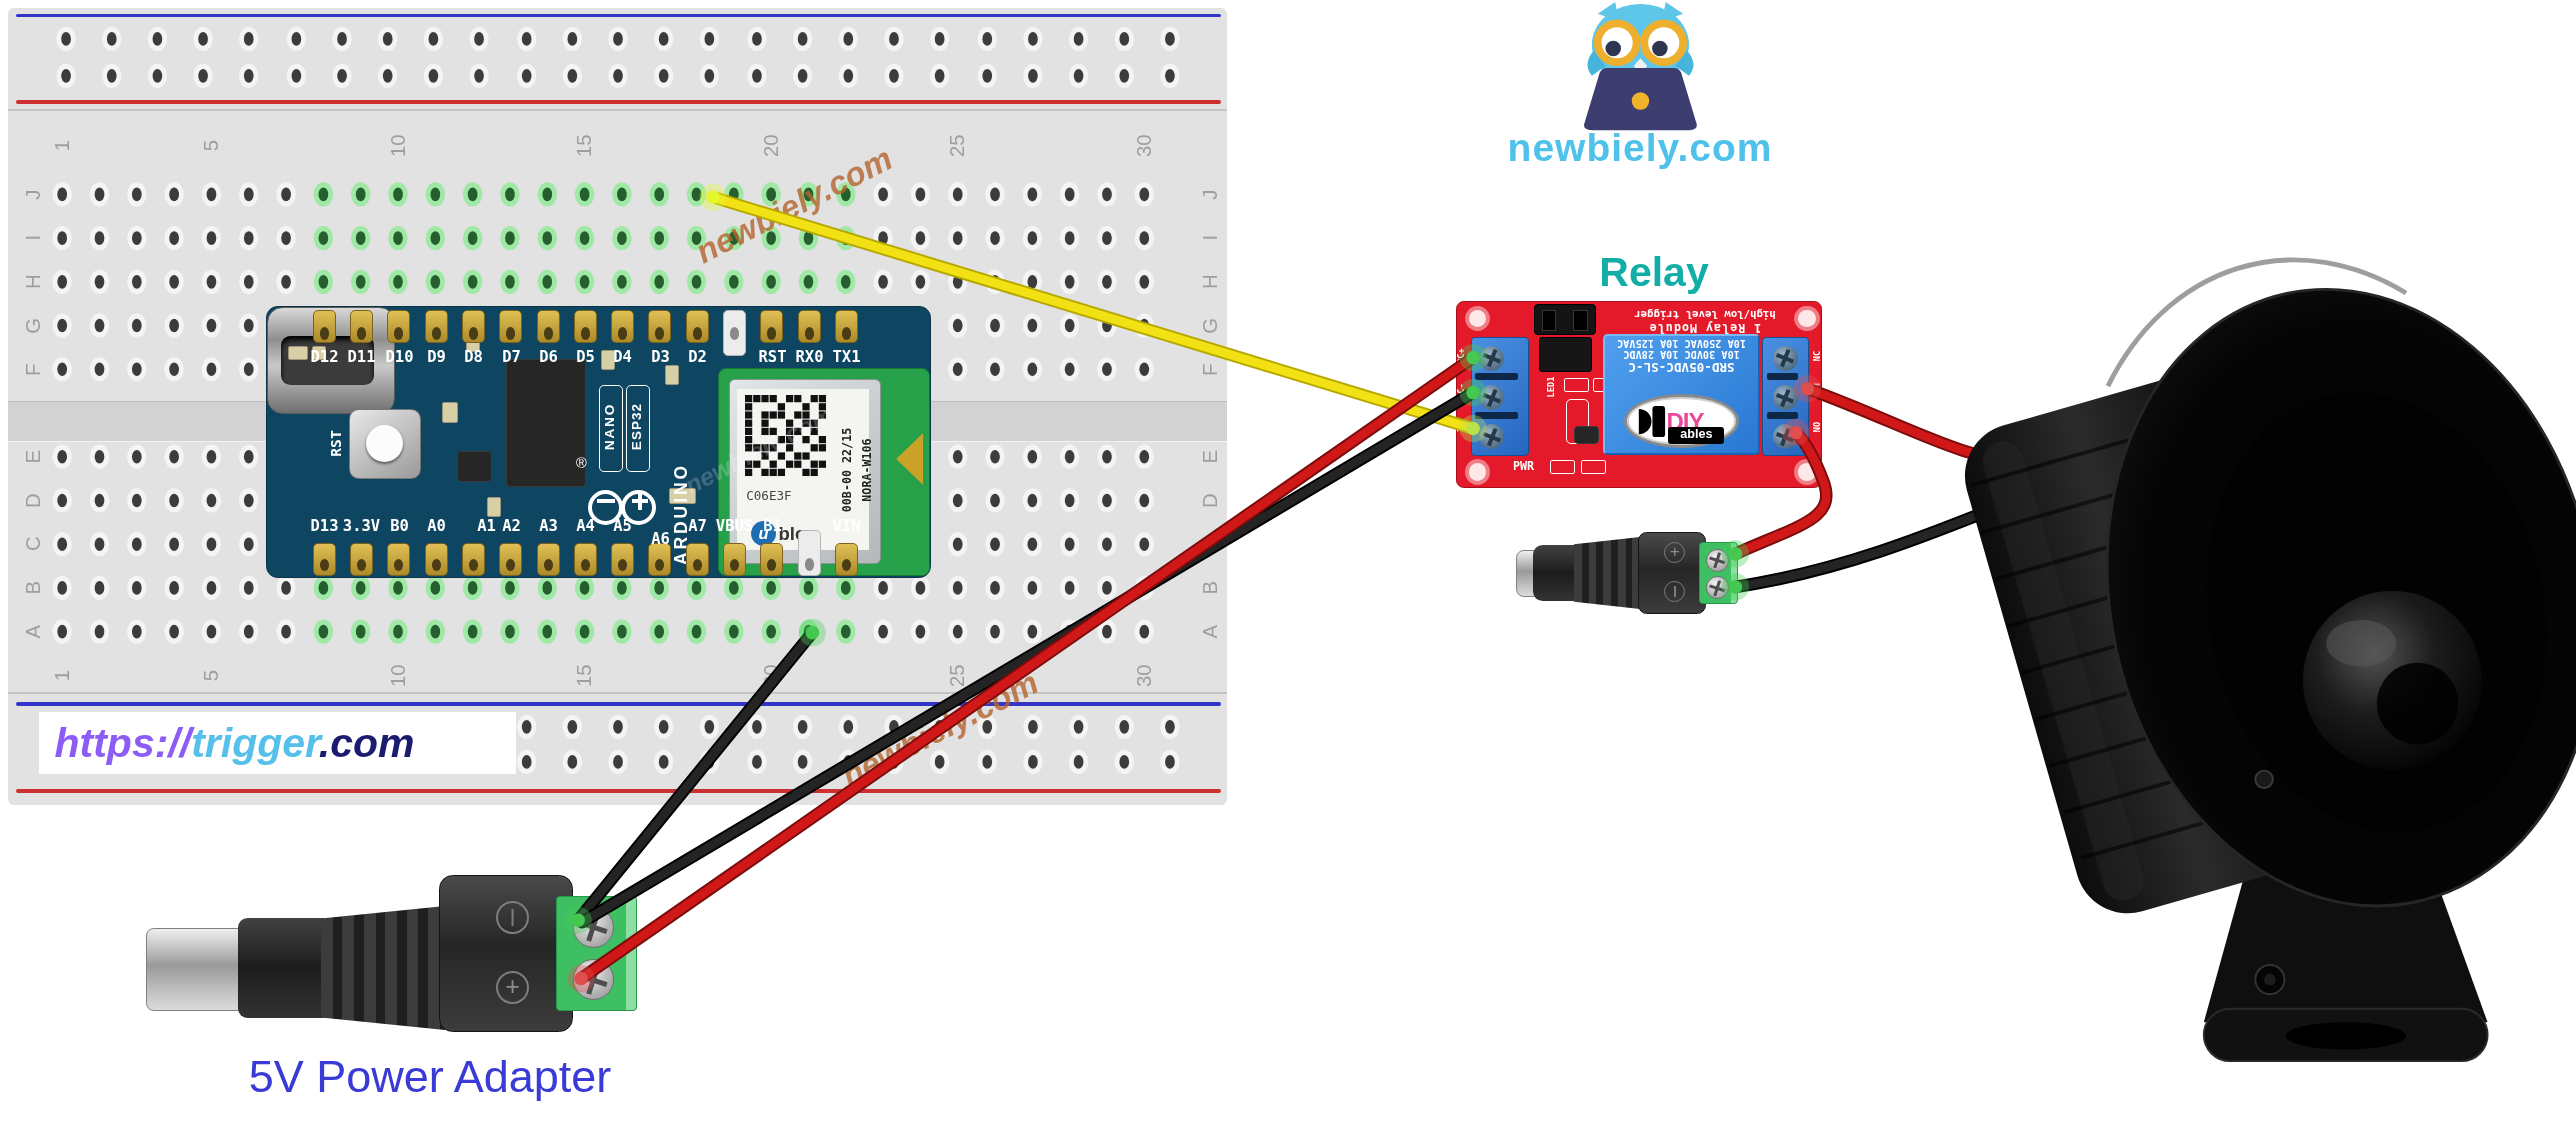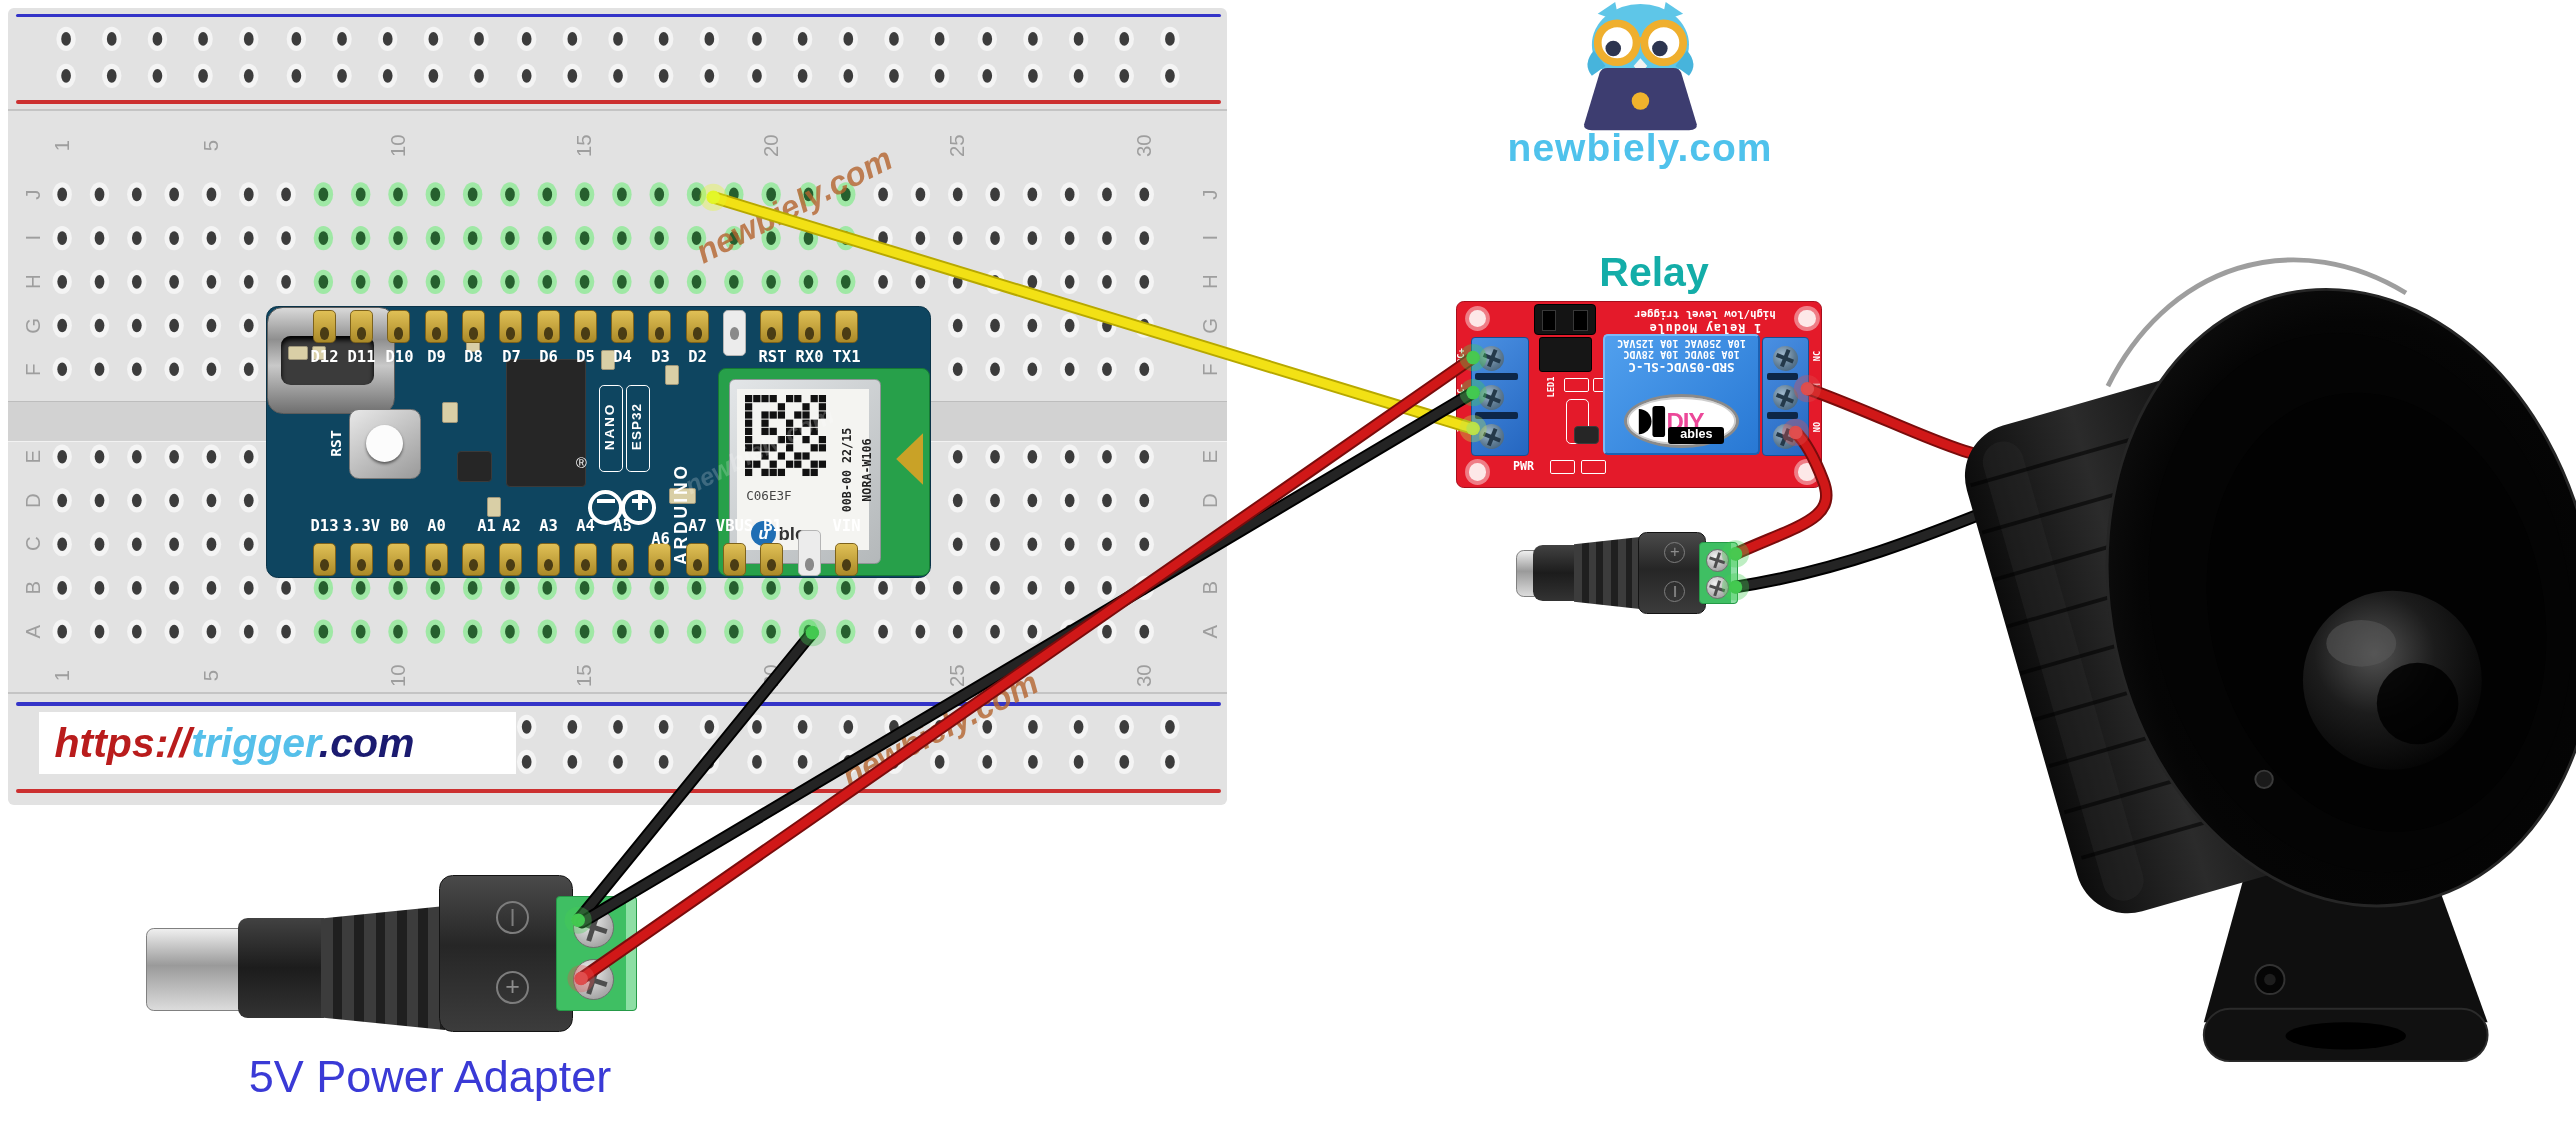--- a/index.html
+++ b/index.html
@@ -943,21 +943,21 @@
       <div class="bb-label abs" style="left: 13.6px; top: 578px; width: 39px; height: 19.4px; line-height: 19.4px;">B</div>
       <div class="bb-label abs" style="left: 1191px; top: 578px; width: 39px; height: 19.4px; line-height: 19.4px;">B</div>
       <div class="bb-label abs" style="left: 13.6px; top: 622px; width: 39px; height: 19.4px; line-height: 19.4px;">A</div>
       <div class="bb-label abs" style="left: 1191px; top: 622px; width: 39px; height: 19.4px; line-height: 19.4px;">A</div>
     </div>
 
   <div class="wm-diag abs" style="left:685px;top:180px;width:243px;color:#b4652f;">newbiely.com</div>
   <div class="wm-diag abs" style="left:831px;top:704px;width:243px;color:#b4652f;">newbiely.com</div>
 
   <div id="url-box" class="abs">
-    <span style="color:#b91c1c;">https://</span><span style="color:#56c0ea;">trigger</span><span style="color:#1b1b70;">.com</span>
+    <span style="color:#8b5cf6;">https://</span><span style="color:#56c0ea;">trigger</span><span style="color:#1b1b70;">.com</span>
   </div>
 
   <div id="arduino" class="abs">
     <div id="usb">
         <div class="slot"></div>
       </div>
     <div id="rst-btn" class="abs">
         <div class="cap"></div>
       </div>
     <div class="rot90" style="left:39px;top:128px;width:58px;color:#fff;font-weight:700;font-size:14.6px;font-family:'DejaVu Sans Mono',monospace;">RST</div>

